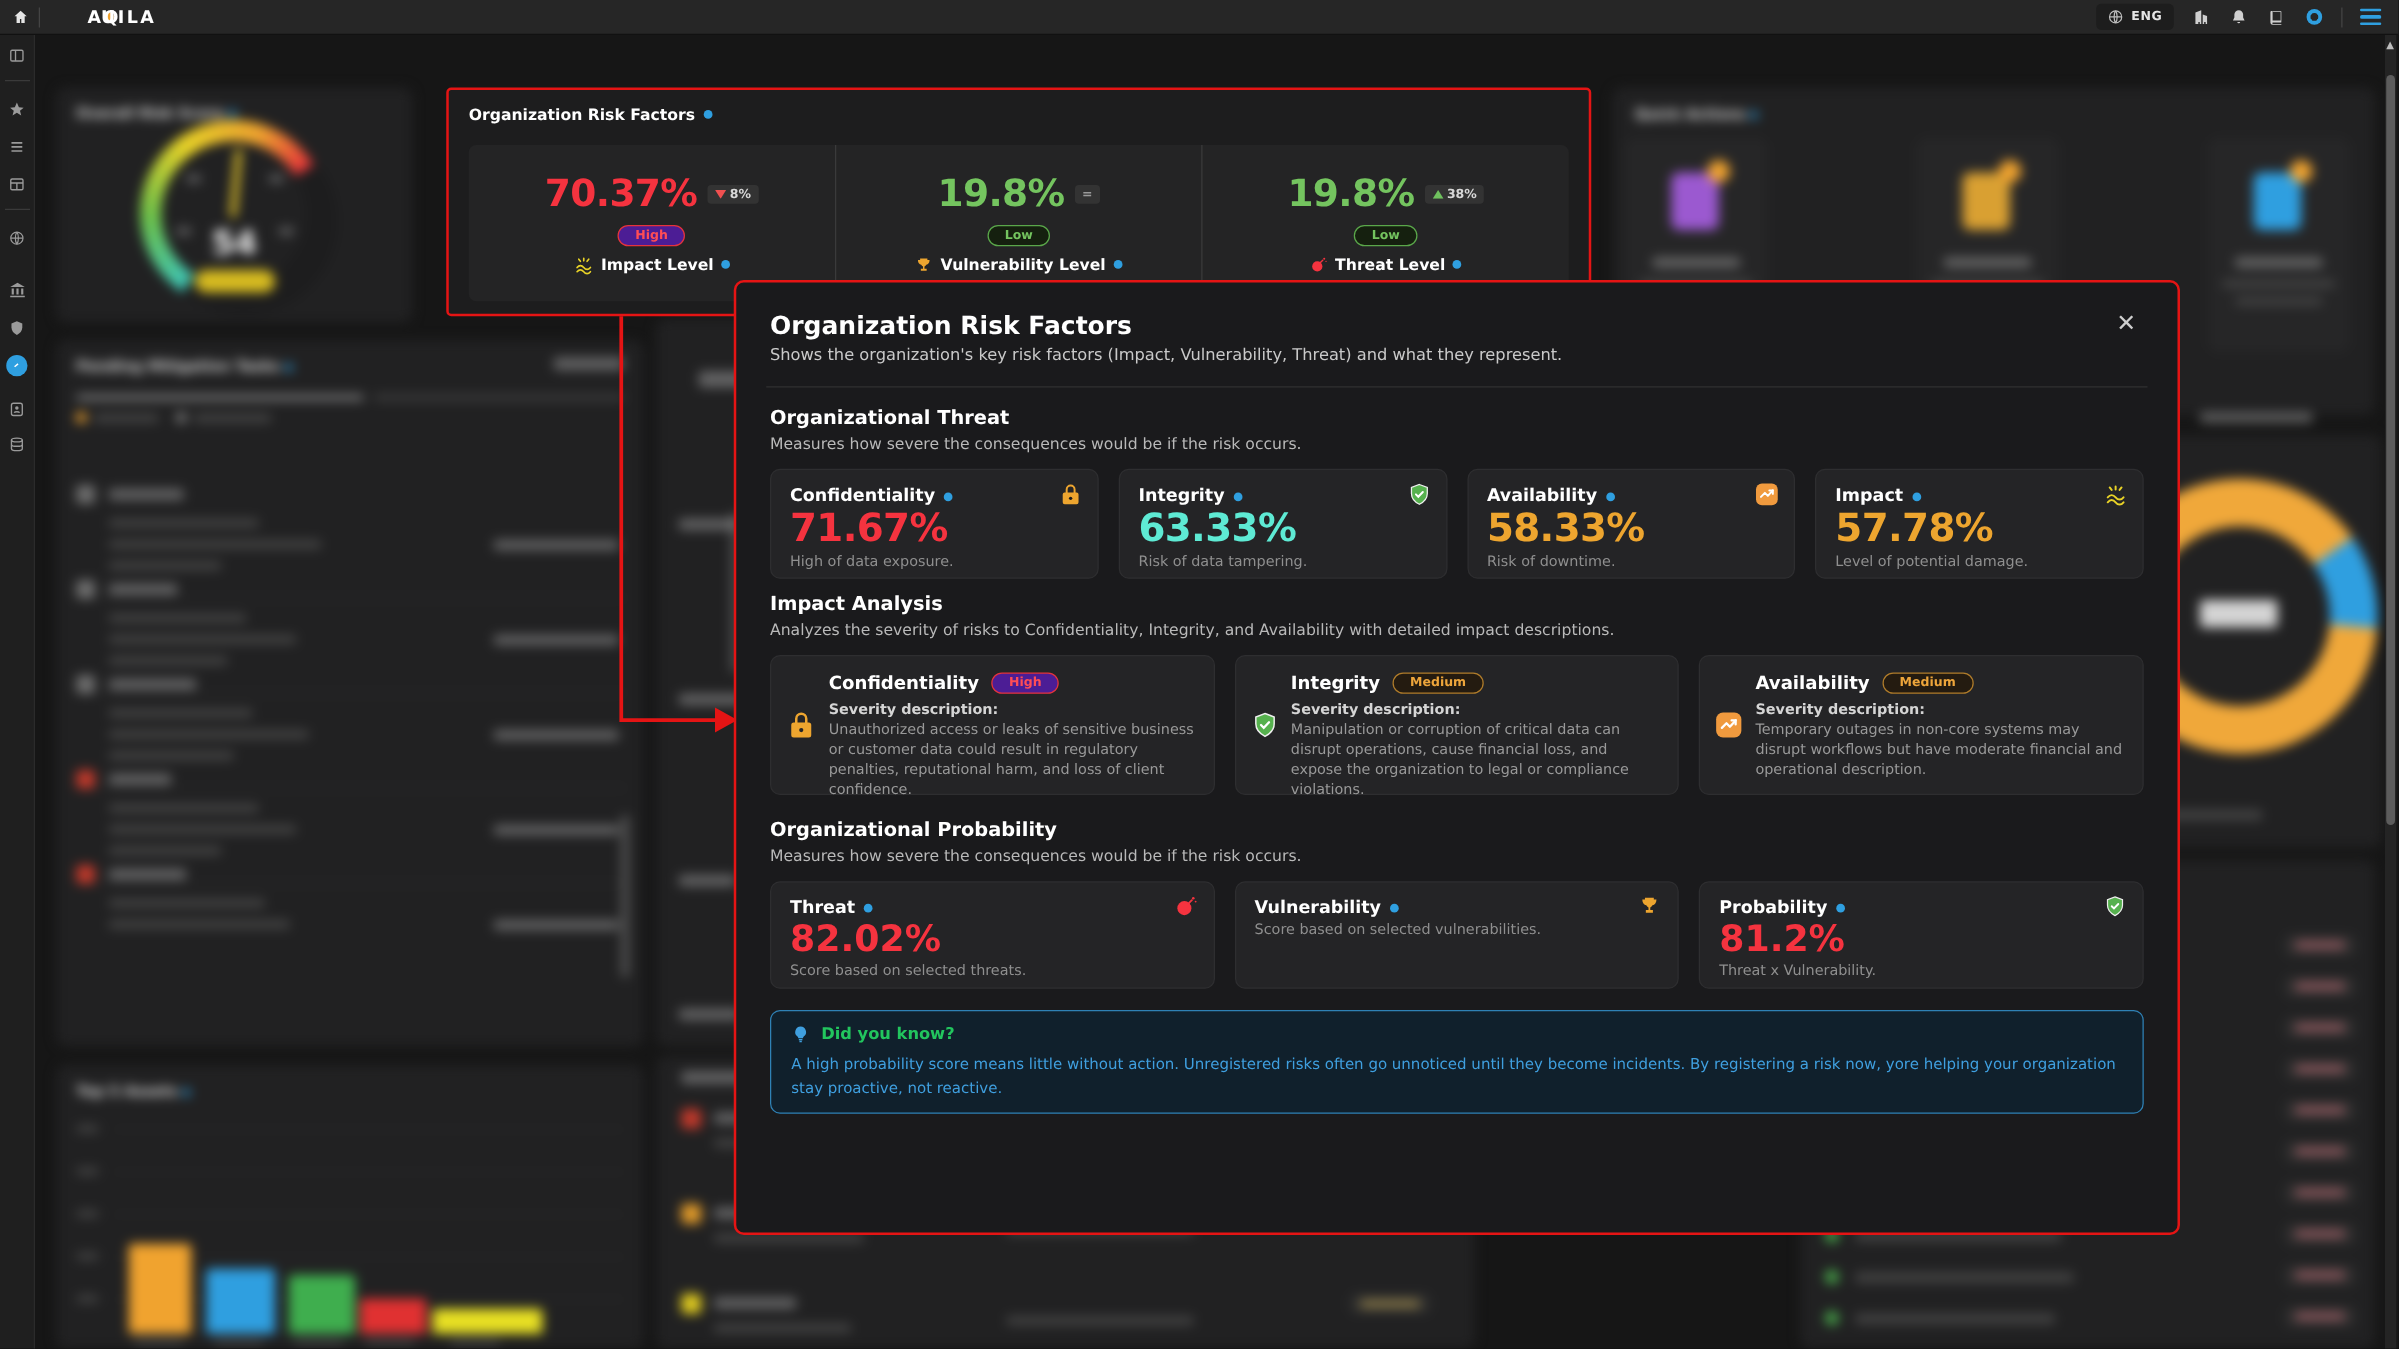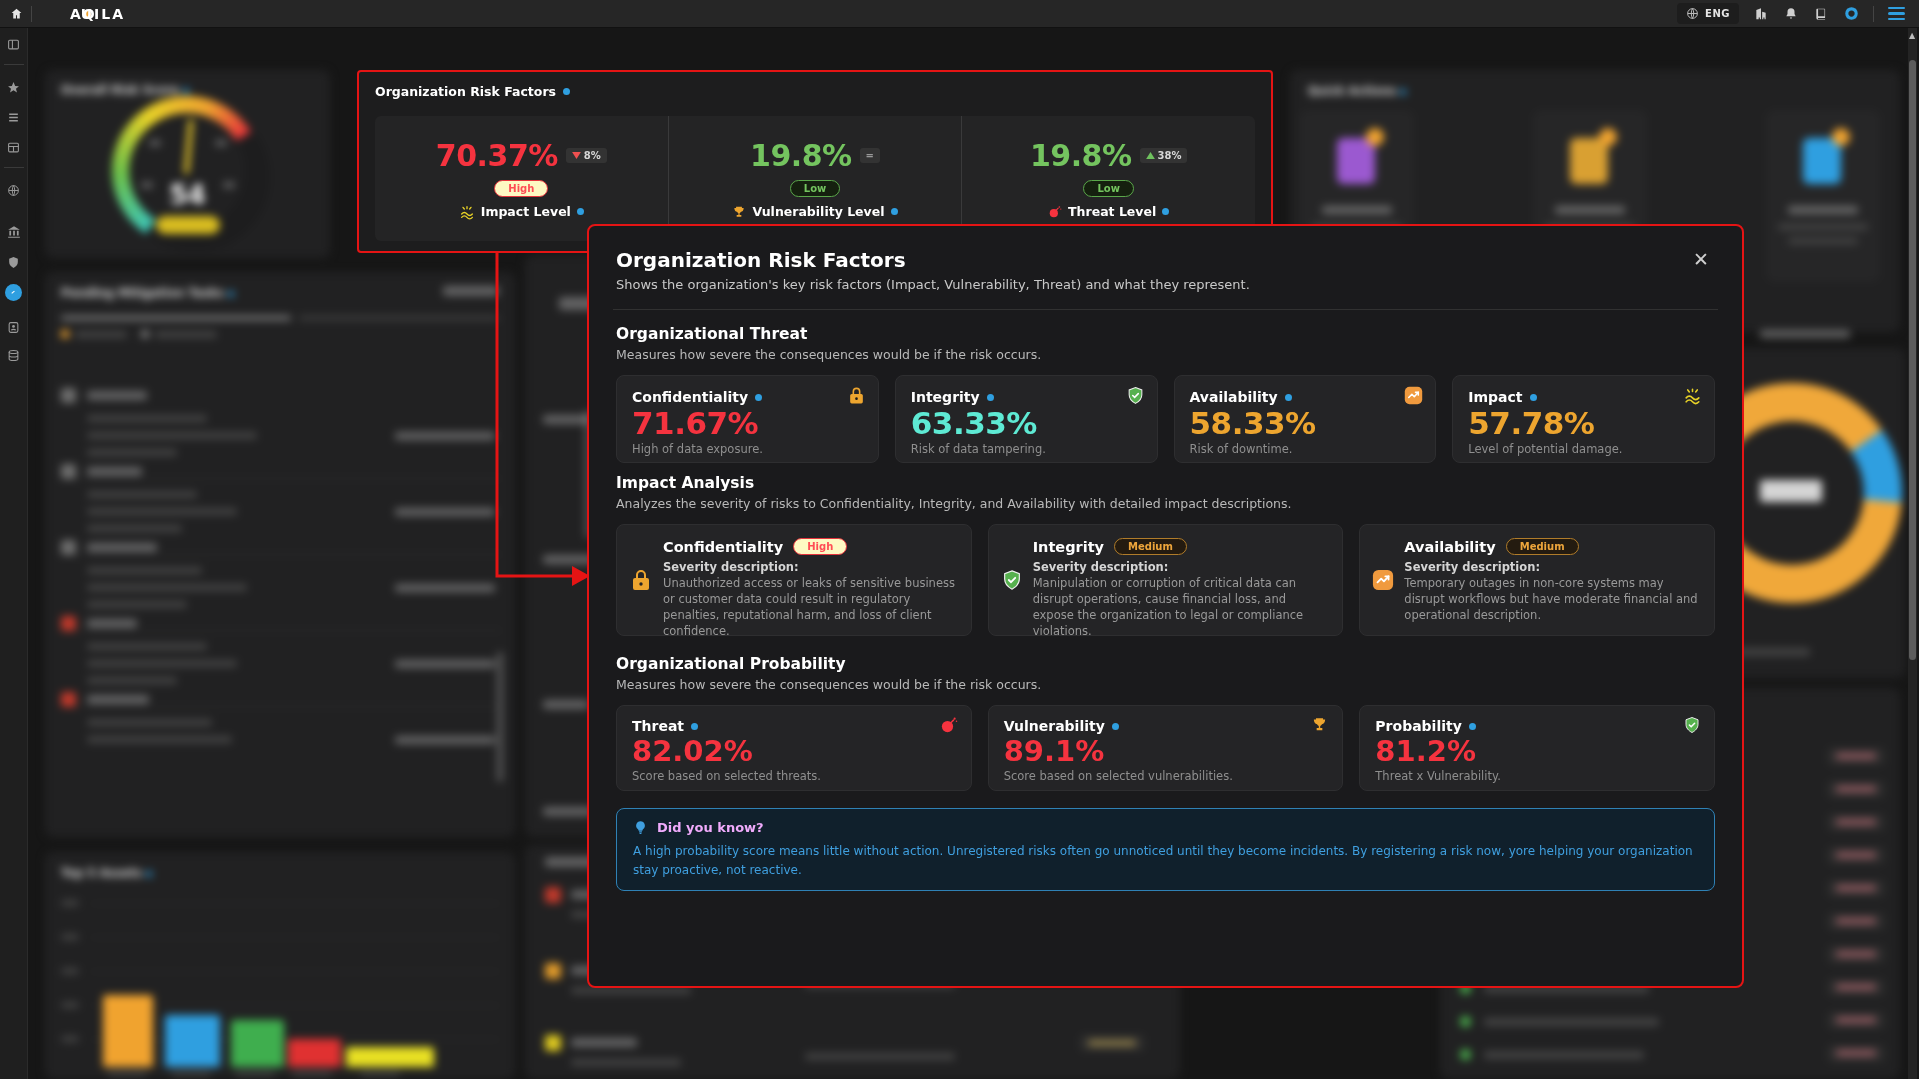--- a/index.html
+++ b/index.html
@@ -34,21 +34,21 @@
   
   .risk-card{position:absolute;left:357px;top:70px;width:916px;height:183px;background:#1d1d1e;border:2px solid #e51414;border-radius:4px;z-index:10;padding:12px 16px;}
   .rc-title{color:#fff;font-size:12.5px;font-weight:700;display:flex;align-items:center;gap:7px;}
   .rc-panel{position:absolute;left:16px;right:16px;top:44px;bottom:10px;background:#242425;border-radius:6px;display:flex;}
   .rc-col{flex:1;display:flex;flex-direction:column;align-items:center;justify-content:center;gap:7px;position:relative;}
   .rc-col + .rc-col{border-left:1px solid #3a3a3b;}
   .rc-valrow{display:flex;align-items:center;gap:8px;}
   .rc-value{font-size:30px;font-weight:800;letter-spacing:-.5px;}
   .rc-delta{background:#333;border-radius:3px;padding:2px 6px;font-size:10px;font-weight:700;color:#d8d8d8;display:flex;align-items:center;gap:3px;}
   .pill{border-radius:11px;padding:2px 13px;font-size:10px;font-weight:700;border:1px solid;}
-  .pill-high{color:#ff4d55;border-color:#e5333c;background:#fef9c3;}
+  .pill-high{color:#ff4d55;border-color:#e5333c;background:#4c1d95;}
   .pill-low{color:#74c45f;border-color:#5aa74a;background:#15200f;}
   .pill-medium{color:#eda53b;border-color:#b07c2a;background:#241b10;}
   .rc-label{display:flex;align-items:center;gap:6px;color:#fff;font-size:12.5px;font-weight:700;}
   .info-dot{width:7px;height:7px;border-radius:50%;background:#2f9fe0;display:inline-block;}
   
   .anno{position:absolute;z-index:12;pointer-events:none;}
   
   .modal{position:absolute;left:587px;top:224px;width:1157px;height:764px;background:#1a1a1c;border:2px solid #e51414;border-radius:8px;z-index:20;padding:22px 27px 0 27px;color:#fff;}
   .m-head{display:flex;align-items:flex-start;}
   .m-title{font-size:20px;font-weight:800;}
@@ -67,21 +67,21 @@
   .acard{width:357px;height:112px;padding:13px 14px 13px 12px;display:flex;gap:10px;}
   .acard .aic{width:28px;display:flex;align-items:center;justify-content:center;}
   .acard .t{font-size:14.5px;font-weight:700;display:flex;align-items:center;gap:10px;}
   .acard .sl{font-size:11.5px;font-weight:700;color:#d5d5d5;margin-top:5px;}
   .acard .sd{font-size:11.5px;color:#999;line-height:1.38;margin-top:2px;}
   .pcard{width:357px;height:86px;padding:12px 15px;}
   .pcard .t{font-size:14px;font-weight:700;display:flex;align-items:center;gap:7px;}
   .pcard .v{font-size:29px;font-weight:800;margin-top:1px;line-height:32px;}
   .pcard .d{font-size:11.5px;color:#8f8f8f;margin-top:2px;}
   .tip{border:1px solid #2f81b5;background:#10202c;border-radius:8px;margin-top:17px;padding:11px 16px;}
-  .tip-h{display:flex;align-items:center;gap:9px;color:#f0abfc;font-size:13px;font-weight:700;}
+  .tip-h{display:flex;align-items:center;gap:9px;color:#22c55e;font-size:13px;font-weight:700;}
   .tip-b{color:#3f9fdf;font-size:12px;line-height:1.55;margin-top:7px;max-width:1080px;}
   
   .scroll{position:absolute;right:2px;top:28px;width:9px;height:1051px;background:#242424;z-index:45;}
   .scroll .thumb{position:absolute;left:1px;top:32px;width:7px;height:600px;background:#5c5c5c;border-radius:4px;}
   .scroll .up{position:absolute;left:1px;top:3px;color:#bdbdbd;font-size:8px;}
   svg{display:block;}
 </style>
 </head>
 <body>
 
@@ -611,21 +611,20 @@
       <div class="mcard pcard">
         <div class="corner-ic">
             <svg width="17" height="17" viewBox="0 0 24 24" fill="#eda52f">
               <path d="M7 3h10v2h3c0 4-2 6-4.5 6.5A6 6 0 0 1 13 14v3h3v3H8v-3h3v-3a6 6 0 0 1-2.5-2.5C6 11 4 9 4 5h3V3z"></path>
             </svg>
           </div>
         <div class="t">
             <span>Vulnerability</span>
             <span class="info-dot"></span>
           </div>
-        <div class="v" style="color: rgb(245, 51, 63);">89.1%</div>
         <div class="d">Score based on selected vulnerabilities.</div>
       </div>
       <div class="mcard pcard">
         <div class="corner-ic">
             <svg width="18" height="18" viewBox="0 0 24 24">
               <path fill="#56b14e" stroke="#eee" stroke-width="1.3" d="M12 2l8 3v6c0 5-3.4 8.6-8 11-4.6-2.4-8-6-8-11V5z"></path>
               <path d="M8.5 12l2.4 2.4 4.6-4.8" stroke="#fff" stroke-width="2" fill="none" stroke-linecap="round"></path>
             </svg>
           </div>
         <div class="t">

